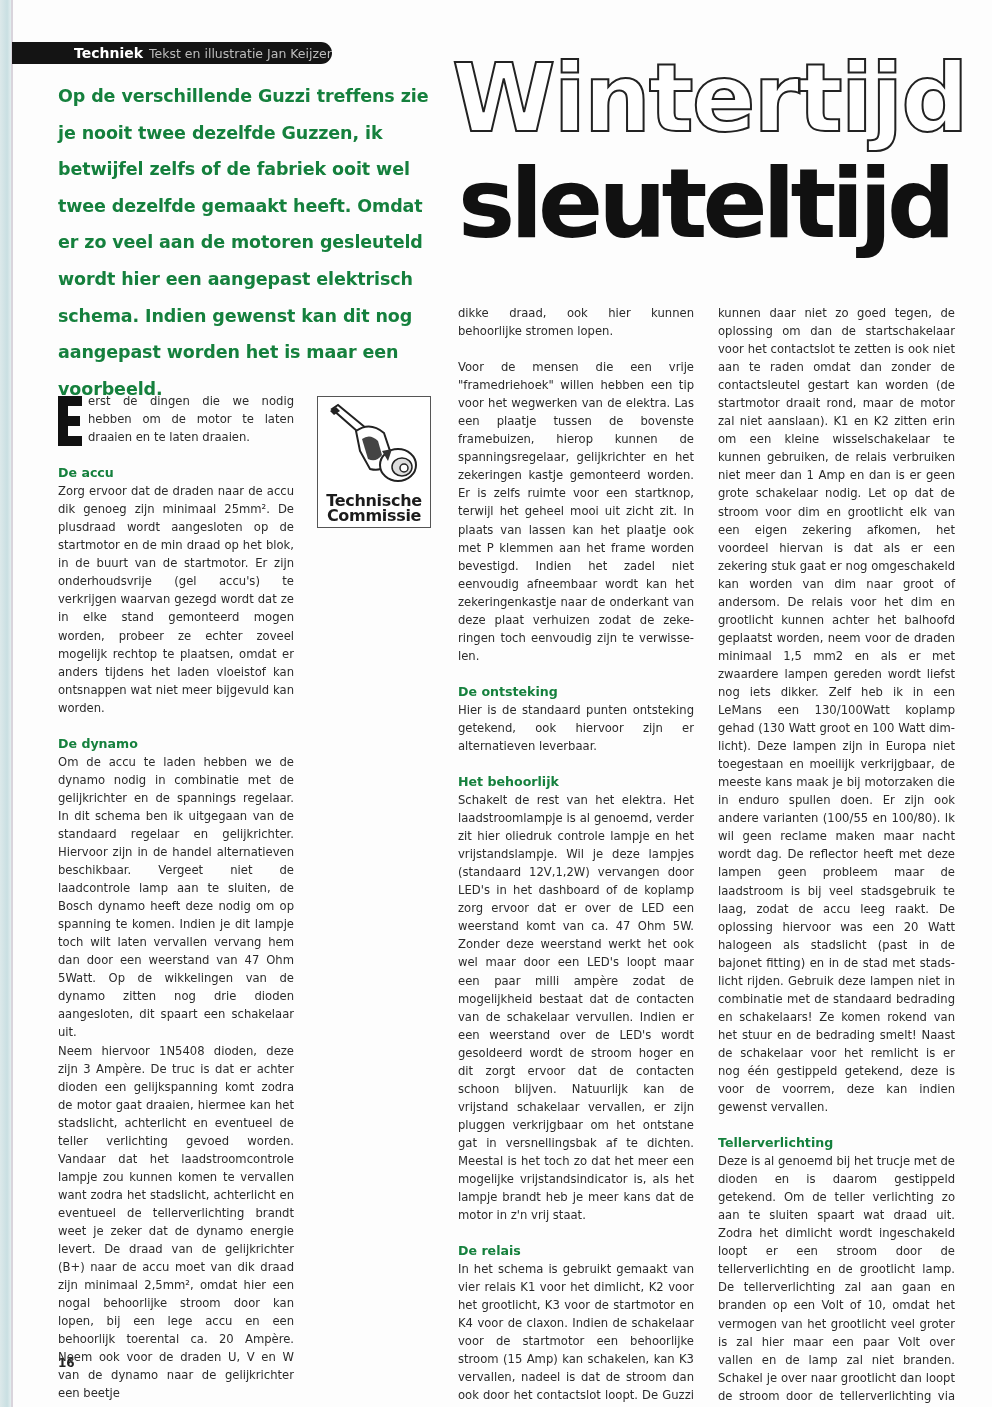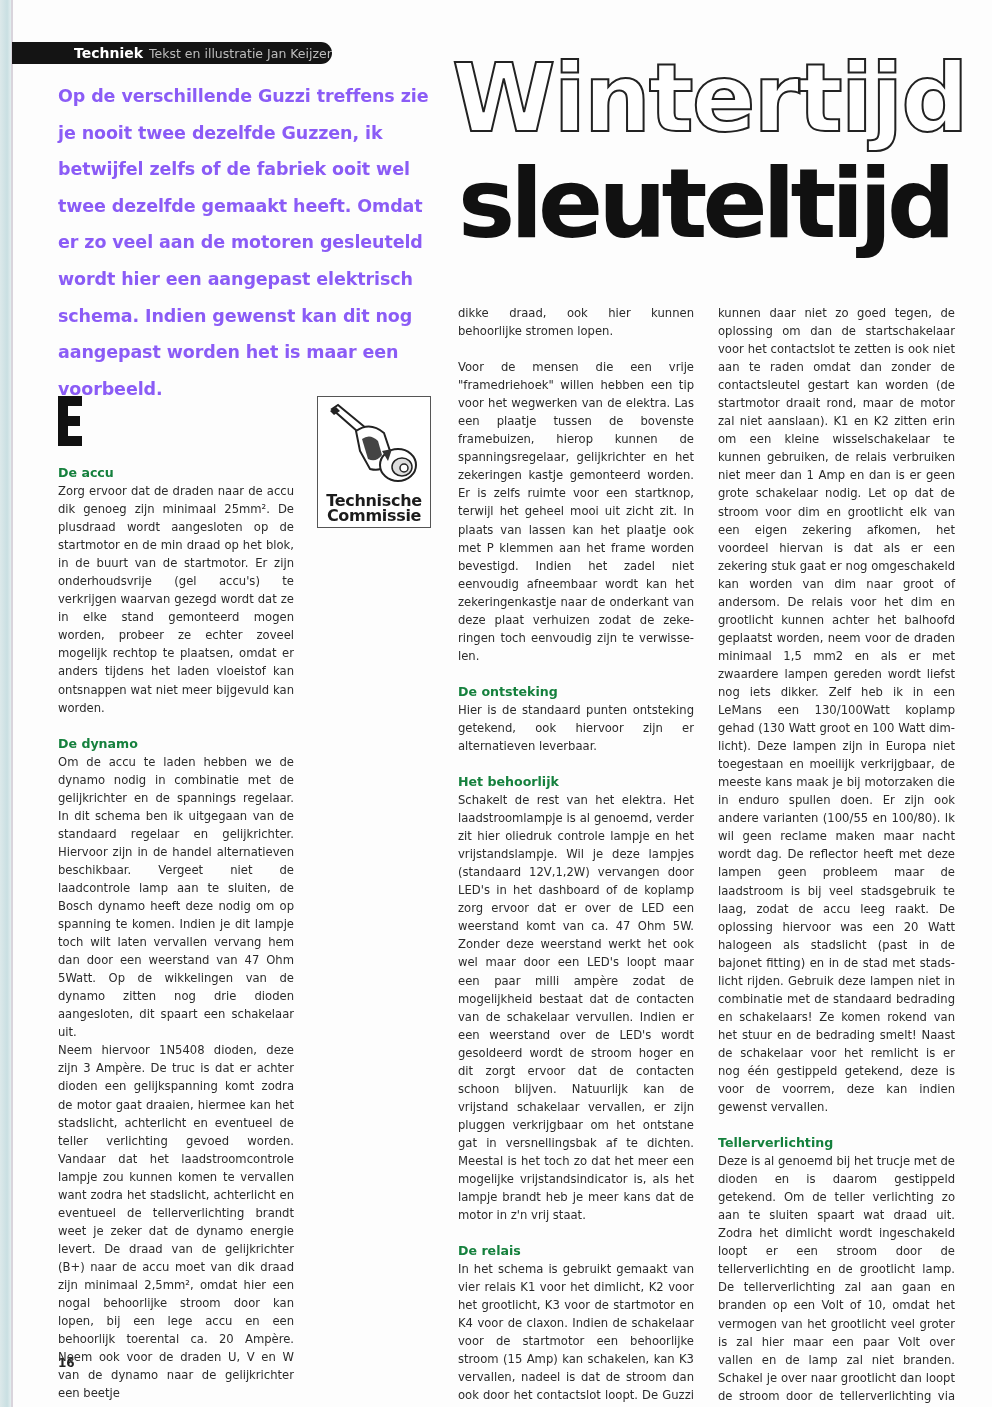--- a/index.html
+++ b/index.html
@@ -24,21 +24,21 @@
     white-space: nowrap;
   }
   .header-bar .section {
     color: #fff; font-weight: bold; font-size: 14px; margin-right: 6px;
   }
   .header-bar .byline {
     color: #bdbdbd; font-size: 12.5px;
   }
   .intro {
     position: absolute; left: 58px; top: 78px; width: 380px;
-    font-weight: bold; font-size: 17.5px; line-height: 36.6px; color: #8b5cf6;
+    font-weight: bold; font-size: 17.5px; line-height: 36.6px; color: #15803d;
     letter-spacing: -0.1px;
   }
   .title-wrap {
     position: absolute; left: 452px; top: 70px; width: 510px; height: 200px;
   }
   .title-outline {
     position: absolute; left: 0; top: -18px; width: 510px;
     font-family: "DejaVu Sans", sans-serif; font-weight: bold;
     font-size: 94px; letter-spacing: -2px; line-height: 1;
     color: #fff; -webkit-text-stroke: 2px #222;
@@ -95,20 +95,23 @@
   <div class="title-solid">sleuteltijd</div>
 </div>
 
 <div class="col col1">
   <div class="dropcap-para" style="width:236px; padding-left:0;">
     <div style="position:absolute; left:0; top:4px; width:24px; height:50px;">
       <svg width="24" height="50" viewBox="0 0 24 50">
         <path d="M0 0 H24 V10 H10 V20 H22 V30 H10 V40 H24 V50 H0 Z" fill="#111"></path>
       </svg>
     </div>
+    <p style="margin-left:30px; width:206px;">
+      <span>erst de dingen die we nodig hebben om de motor te laten draaien en te laten draaien.</span>
+    </p>
   </div>
   <div class="gap"></div>
   <h3>De accu</h3>
   <p>Zorg ervoor dat de draden naar de accu dik genoeg zijn minimaal 25mm². De plusdraad wordt aangesloten op de start­motor en de min draad op het blok, in de buurt van de startmotor. Er zijn onder­houdsvrije (gel accu's) te verkrijgen waar­van gezegd wordt dat ze in elke stand gemonteerd mogen worden, probeer ze echter zoveel mogelijk rechtop te plaat­sen, omdat er anders tijdens het laden vloeistof kan ontsnappen wat niet meer bijgevuld kan worden.</p>
   <div class="gap"></div>
   <h3>De dynamo</h3>
   <p>Om de accu te laden hebben we de dyna­mo nodig in combinatie met de gelijk­richter en de spannings regelaar. In dit schema ben ik uitgegaan van de stan­daard regelaar en gelijkrichter. Hiervoor zijn in de handel alternatieven beschik­baar. Vergeet niet de laadcontrole lamp aan te sluiten, de Bosch dynamo heeft deze nodig om op spanning te komen. Indien je dit lampje toch wilt laten verval­len vervang hem dan door een weerstand van 47 Ohm 5Watt. Op de wikkelingen van de dynamo zitten nog drie dioden aangesloten, dit spaart een schakelaar uit.</p>
   <p>Neem hiervoor 1N5408 dioden, deze zijn 3 Ampère. De truc is dat er achter dioden een gelijkspanning komt zodra de motor gaat draaien, hiermee kan het stadslicht, achterlicht en eventueel de teller verlich­ting gevoed worden. Vandaar dat het laadstroomcontrole lampje zou kunnen komen te vervallen want zodra het stads­licht, achterlicht en eventueel de teller­verlichting brandt weet je zeker dat de dynamo energie levert. De draad van de gelijkrichter (B+) naar de accu moet van dik draad zijn minimaal 2,5mm², omdat hier een nogal behoorlijke stroom door kan lopen, bij een lege accu en een behoorlijk toerental ca. 20 Ampère. Neem ook voor de draden U, V en W van de dynamo naar de gelijkrichter een beetje</p>
 </div>
 

